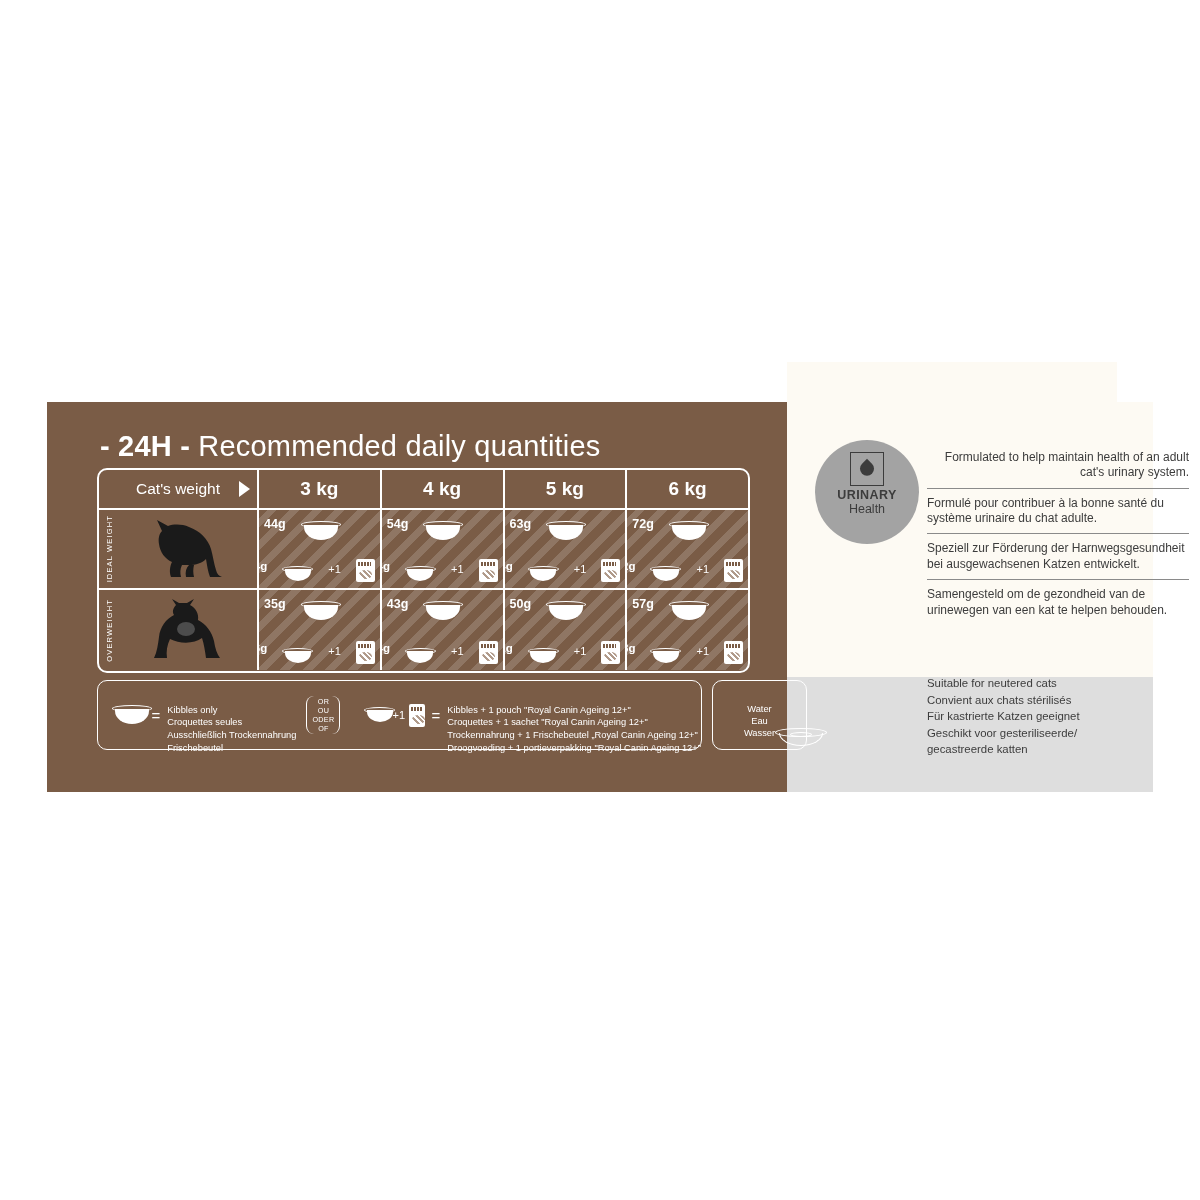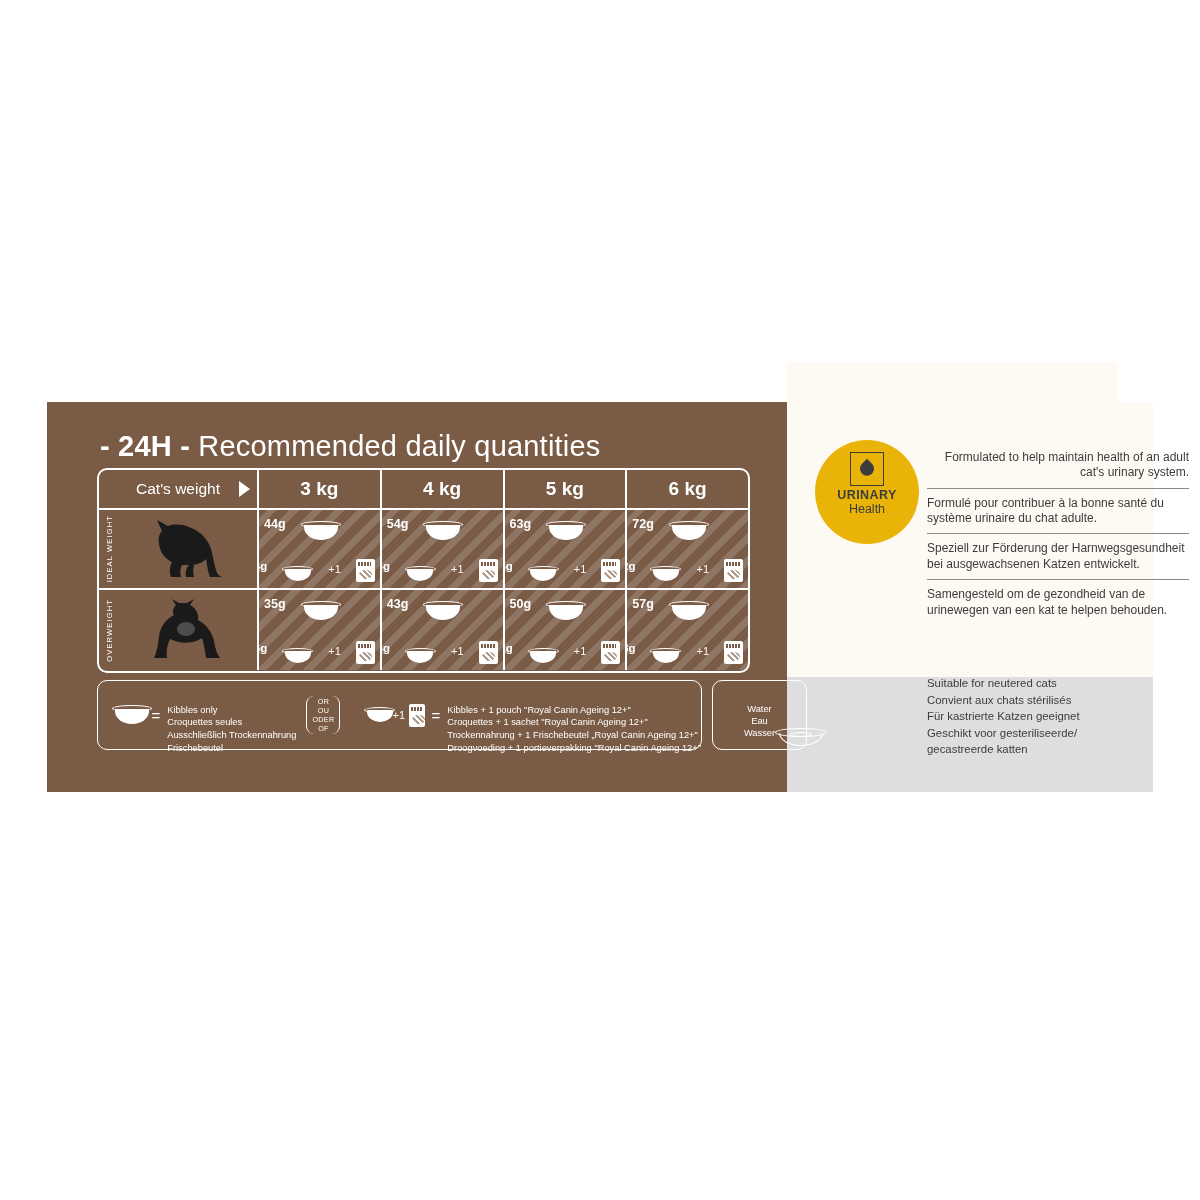--- a/index.html
+++ b/index.html
@@ -246,21 +246,21 @@
   .waterbowl .ripple {
     position:absolute; left:15px; top:4px; width:22px; height:5px;
     border:1.2px solid #ffffff; border-radius:50%;
   }
 
   
   #badge {
     position:absolute;
     left:768px; top:38px;
     width:104px; height:104px;
-    background:#eab308;
+    background:#a3a3a3;
     border-radius:50%;
     box-shadow:0 0 0 2px #fdfaf3;
     text-align:center;
   }
   #badge .sq {
     width:34px;height:34px;
     margin:12px auto 2px;
     border:1.4px solid #3c3c3c;
     position:relative;
   }

